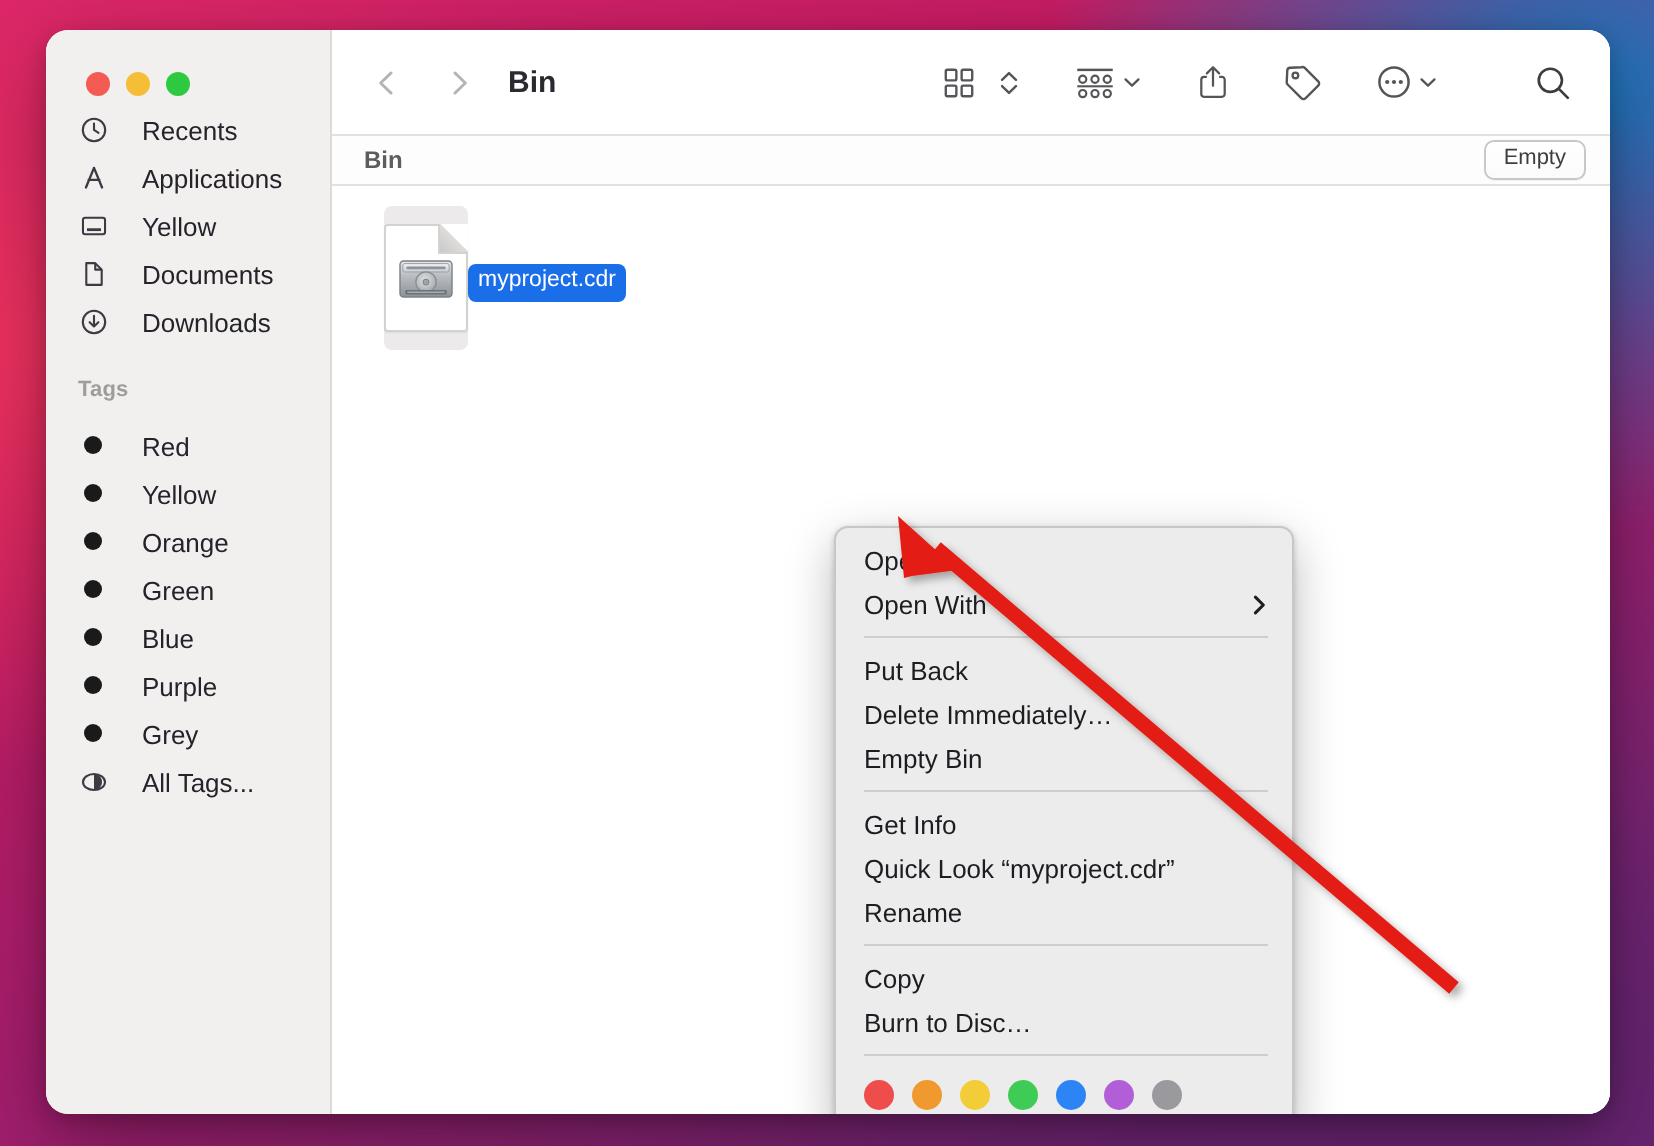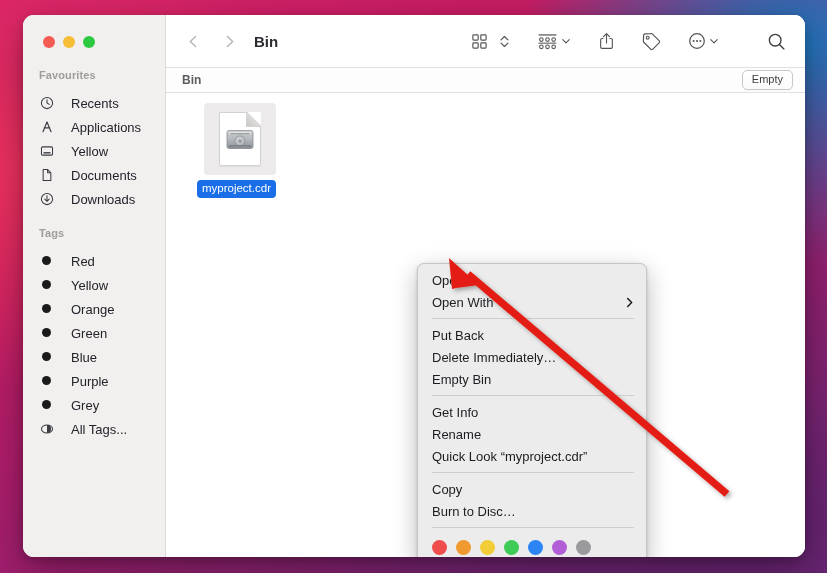--- a/index.html
+++ b/index.html
@@ -152,22 +152,22 @@
     background: #ffffff;
     overflow: hidden;
   }
 
   
   .file-item {
     position: absolute;
     left: 26px; top: 10px;
     width: 84px;
     display: flex;
-    flex-direction: column;
-    align-items: flex-end;
+    flex-direction: row;
+    align-items: center;
   }
   .file-icon-wrap {
     width: 72px; height: 72px;
     background: #eceaea;
     border-radius: 4px;
     display: flex; align-items: center; justify-content: center;
   }
   .doc-page {
     width: 42px; height: 54px;
     background: #ffffff;
@@ -254,21 +254,20 @@
 <div class="window">
 
   <aside class="sidebar">
 
     <div class="traffic">
       <span class="tl tl-red"></span>
       <span class="tl tl-yellow"></span>
       <span class="tl tl-green"></span>
     </div>
 
-    <div class="sb-section">Favourites</div>
 
     <div class="sb-item">
       <span class="sb-ico">
         <svg width="14" height="14" viewBox="0 0 16 16">
             <circle cx="8" cy="8" r="6.4" fill="none" stroke="#3c3b42" stroke-width="1.2"></circle>
             <path d="M8 4.3V8l2.6 1.6" fill="none" stroke="#3c3b42" stroke-width="1.2" stroke-linecap="round"></path>
           </svg>
       </span>
       <span class="sb-label">Recents</span>
     </div>
@@ -532,24 +531,24 @@
         <div class="ctx-item">
           <span>Empty Bin</span>
         </div>
 
         <div class="ctx-sep"></div>
 
         <div class="ctx-item">
           <span>Get Info</span>
         </div>
         <div class="ctx-item">
+          <span>Quick Look “myproject.cdr”</span>
+        </div>
+        <div class="ctx-item">
           <span>Rename</span>
-        </div>
-        <div class="ctx-item">
-          <span>Quick Look “myproject.cdr”</span>
         </div>
 
         <div class="ctx-sep"></div>
 
         <div class="ctx-item">
           <span>Copy</span>
         </div>
         <div class="ctx-item">
           <span>Burn to Disc…</span>
         </div>

